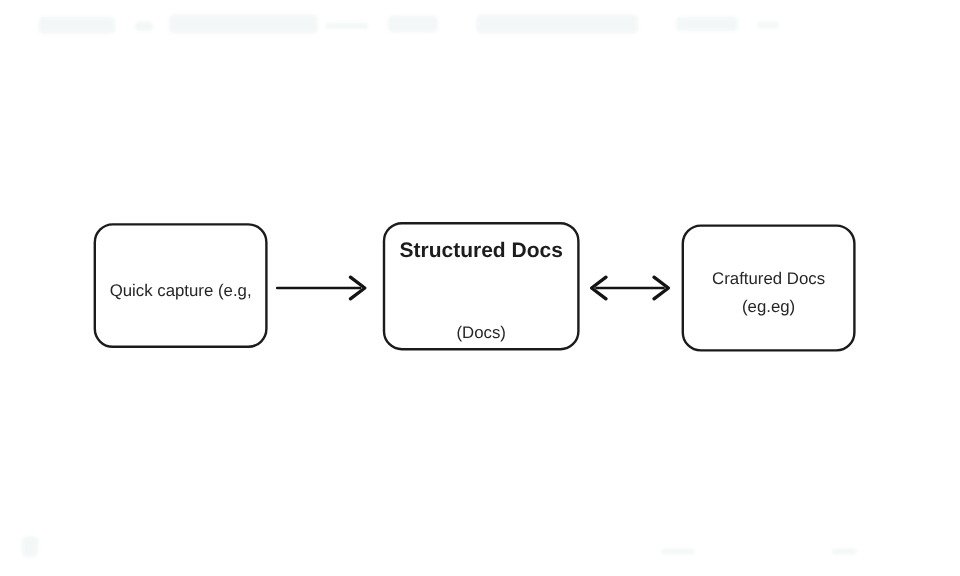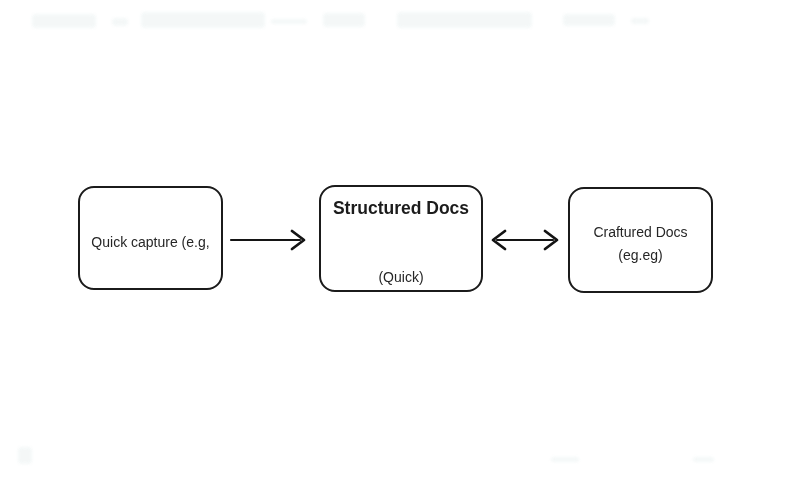--- a/index.html
+++ b/index.html
@@ -92,21 +92,21 @@
     <div class="line">Quick capture (e.g,</div>
   </div>
 
   <svg class="arrow-svg arrow-1" width="84" height="28" viewBox="0 0 84 28" aria-hidden="true">
     <line class="arrow-stroke" x1="3" y1="14" x2="72" y2="14" stroke-width="2.2"></line>
     <polyline class="arrow-stroke" points="64,5 76,14 64,23" stroke-width="2.8"></polyline>
   </svg>
 
   <div class="node node-center">
     <div class="line title-bold">Structured Docs</div>
-    <div class="line">(Quick)</div>
+    <div class="line">(Docs)</div>
   </div>
 
   <svg class="arrow-svg arrow-2" width="76" height="28" viewBox="0 0 76 28" aria-hidden="true">
     <line class="arrow-stroke" x1="10" y1="14" x2="66" y2="14" stroke-width="2.2"></line>
     <polyline class="arrow-stroke" points="18,5 6,14 18,23" stroke-width="2.8"></polyline>
     <polyline class="arrow-stroke" points="58,5 70,14 58,23" stroke-width="2.8"></polyline>
   </svg>
 
   <div class="node node-right">
     <div class="line">Craftured Docs</div>

